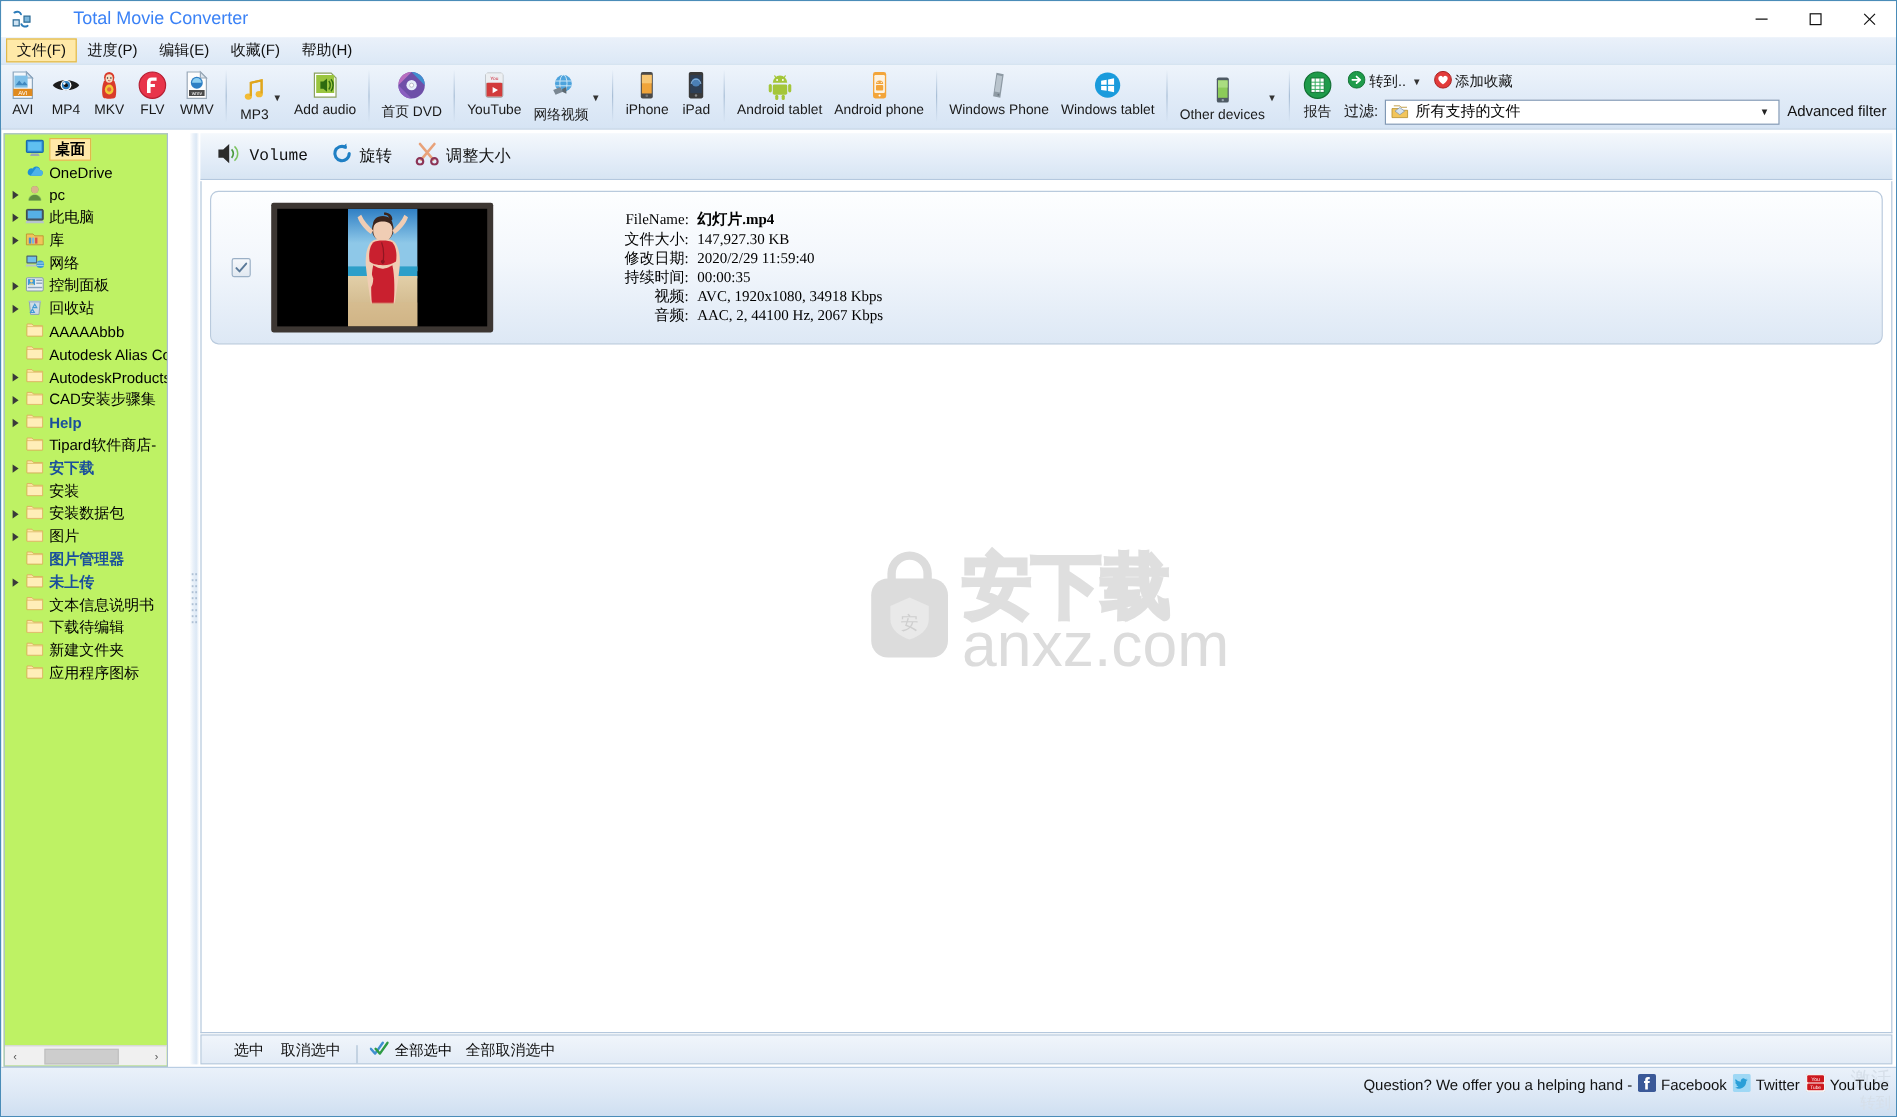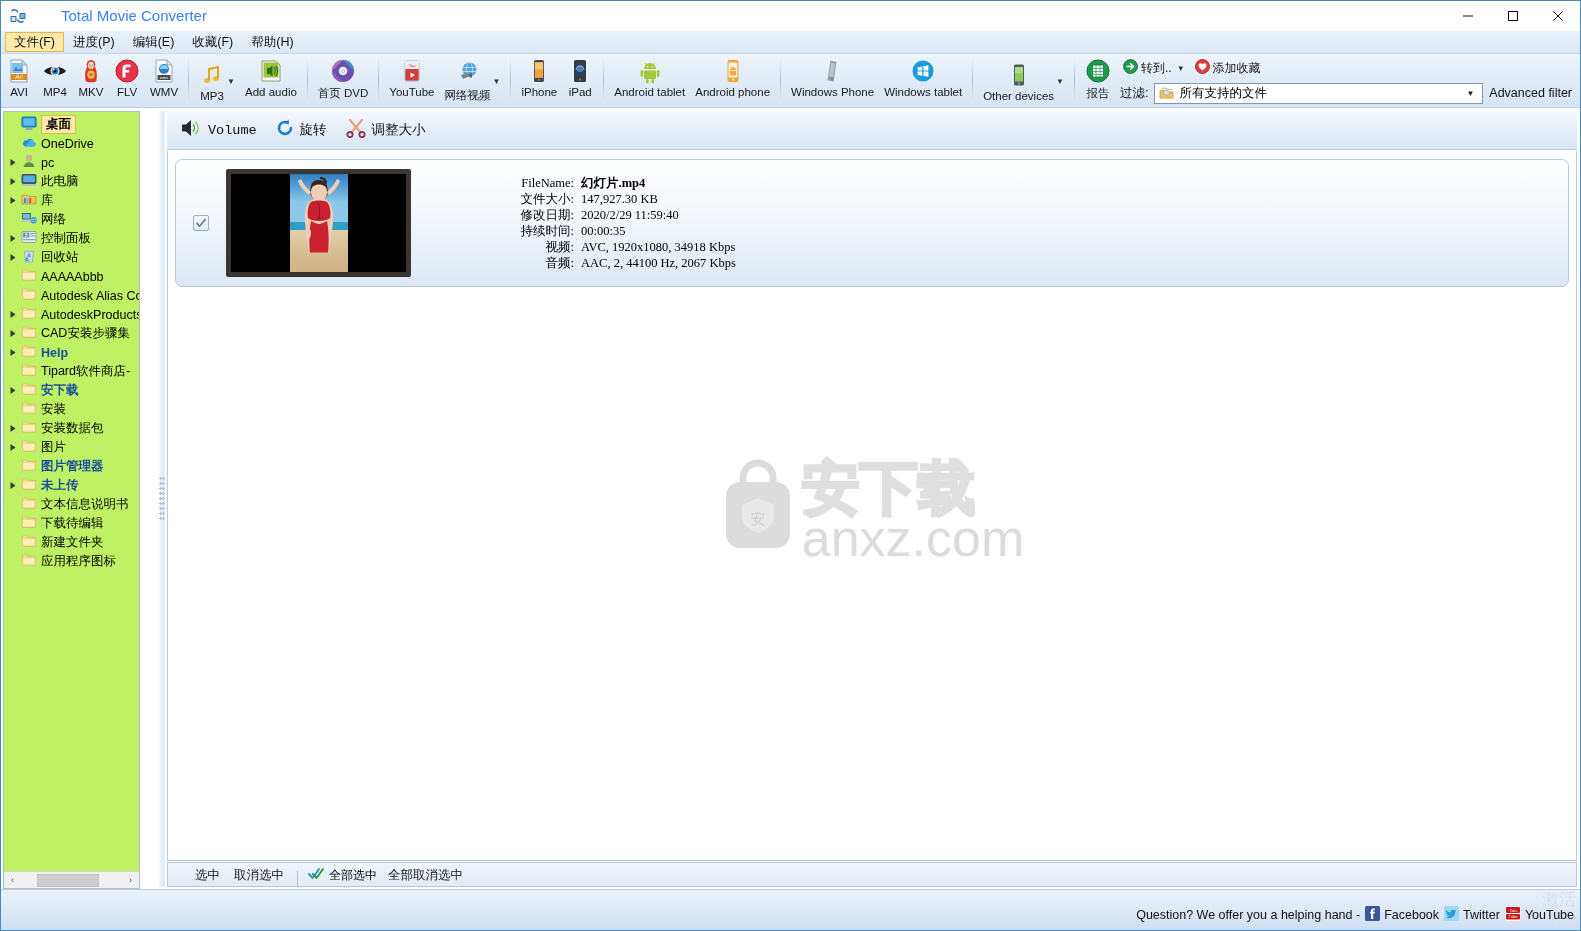--- a/index.html
+++ b/index.html
@@ -223,21 +223,21 @@
   }
   .selbtn-ico { display: flex; align-items: center; gap: 5px; padding: 2px 4px; }
 
   
   .footer {
     position: absolute; left: 0; right: 0; bottom: 0; height: 41px;
     background: linear-gradient(to bottom, #eaf1fa 0%, #dbe7f5 60%, #cfdff1 100%);
     border-top: 1px solid #b9cde3;
   }
   .footer-row {
-    position: absolute; right: 6px; bottom: 4px; height: 22px;
+    position: absolute; right: 6px; bottom: 15px; height: 22px;
     display: flex; align-items: center; gap: 5px;
   }
   .footer-row .ftext { font-size: 12.5px; color: #111; }
   .sociallink { display: flex; align-items: center; gap: 4px; font-size: 12.5px; color: #111; }
   .activate-wm {
     position: absolute; right: 4px; bottom: 2px;
     font-size: 17px; color: #d6dfe9; line-height: 19px;
     text-align: right; pointer-events: none;
   }
   .activate-wm .l2 { font-size: 13px; }

